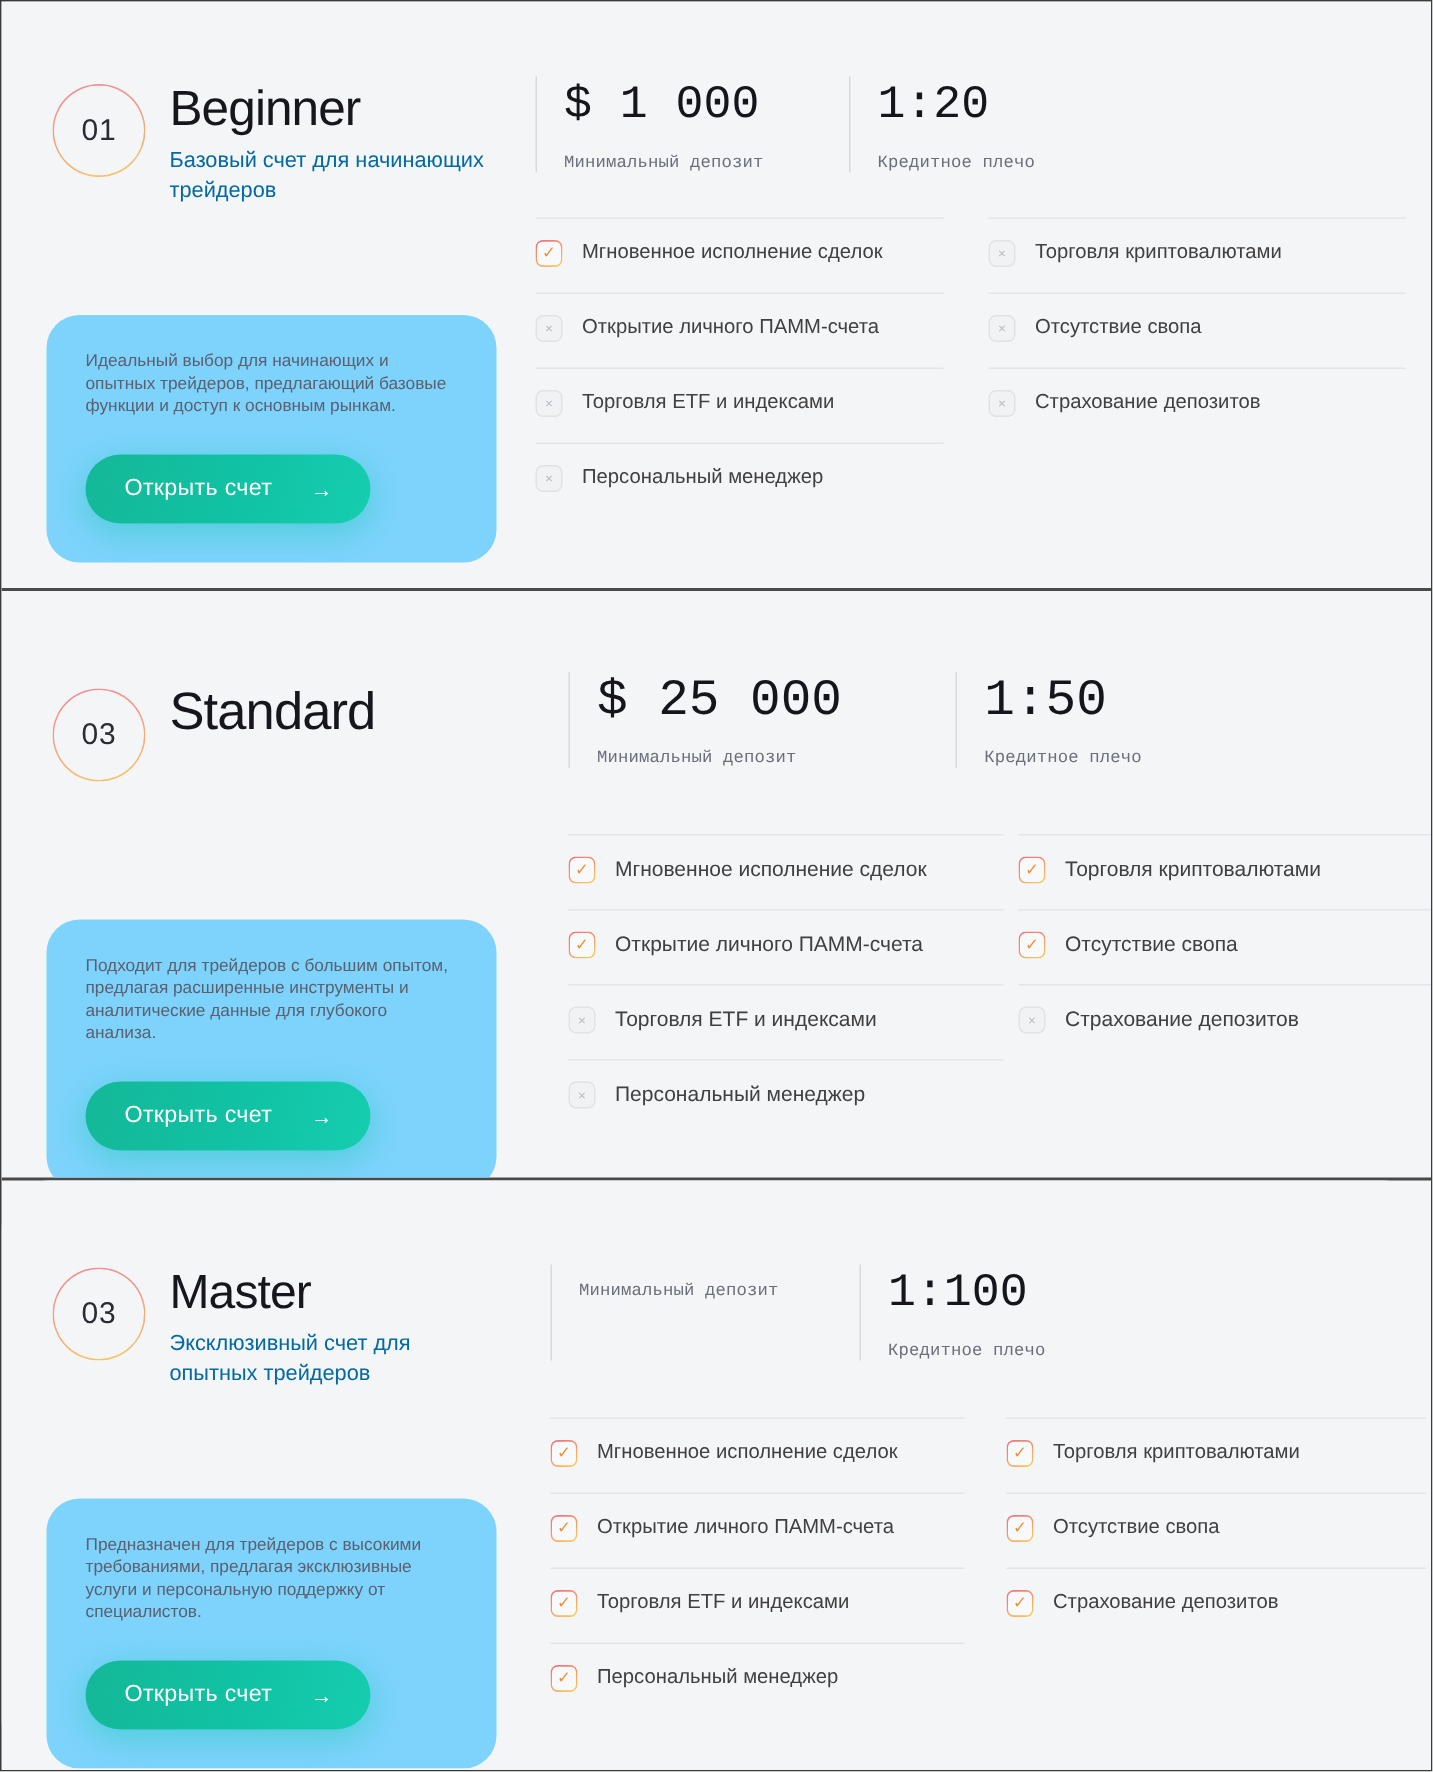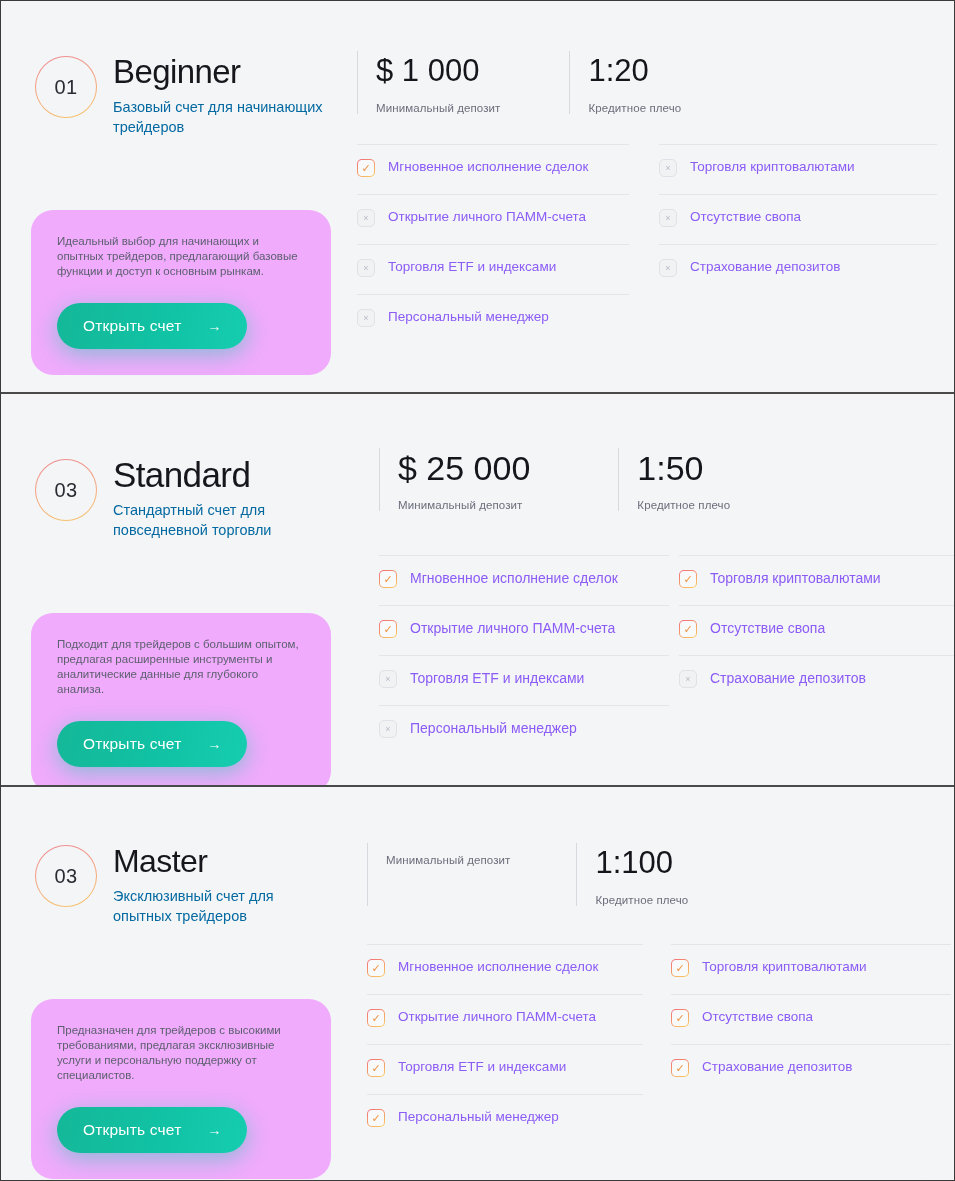--- a/index.html
+++ b/index.html
@@ -92,21 +92,21 @@
     line-height: 20px;
     color: #0369a1;
     max-width: 210px;
   }
 
   
   .promo {
     position: absolute;
     left: 14px;
     width: 300px;
-    background: #f0abfc;
+    background: #7dd3fc;
     border-radius: 22px;
     padding: 24px 26px 26px 26px;
   }
   .promo-text {
     font-size: 11.5px;
     line-height: 15px;
     color: #5c5f6e;
   }
   .cta {
     margin-top: 24px;
@@ -136,21 +136,22 @@
   
   .right-col {
     position: relative;
     flex: 1 1 auto;
     padding-top: 34px;
     padding-right: 8px;
   }
 
   .stats-row {
     display: flex;
-    gap: 16px;
+    gap: 4px;
+    font-family: Liberation Mono, monospace;
   }
   .stat {
     padding-left: 18px;
     border-left: 1px solid #d7d9de;
   }
   .stat.lev { margin-left: 53px; }
   .stat-value {
     font-size: 31px;
     line-height: 40px;
     color: #15151b;
@@ -203,21 +204,21 @@
   }
   .chk.off {
     background: #f1f2f4;
     border: 1.4px solid #e0e2e7;
     color: #b9bcc5;
     font-size: 9px;
   }
   .feat-label {
     font-size: 13.5px;
     line-height: 18px;
-    color: #8b5cf6;
+    color: #404040;
   }
 
   
   #plan-0 { height: 393px; }
   #plan-1 { height: 393px; }
   #plan-2 { height: 392px; }
 
   #plan-0 .promo { top: 193px; }
   #plan-1 .promo { top: 203px; }
   #plan-2 .promo { top: 196px; }
@@ -320,21 +321,20 @@
 
   <section class="plan" id="plan-1">
     <div class="plan-inner">
       <div class="left-col">
         <div class="head-row">
           <div class="num-circle">
             <span>03</span>
           </div>
           <div class="title-block">
             <div class="plan-title">Standard</div>
-            <div class="plan-sub">Стандартный счет для повседневной торговли</div>
           </div>
         </div>
 
         <div class="promo">
           <div class="promo-text">Подходит для трейдеров с большим опытом, предлагая расширенные инструменты и аналитические данные для глубокого анализа.</div>
           <button class="cta">
             <span class="cta-label">Открыть счет</span>
             <span class="cta-arrow">→</span>
           </button>
         </div>

